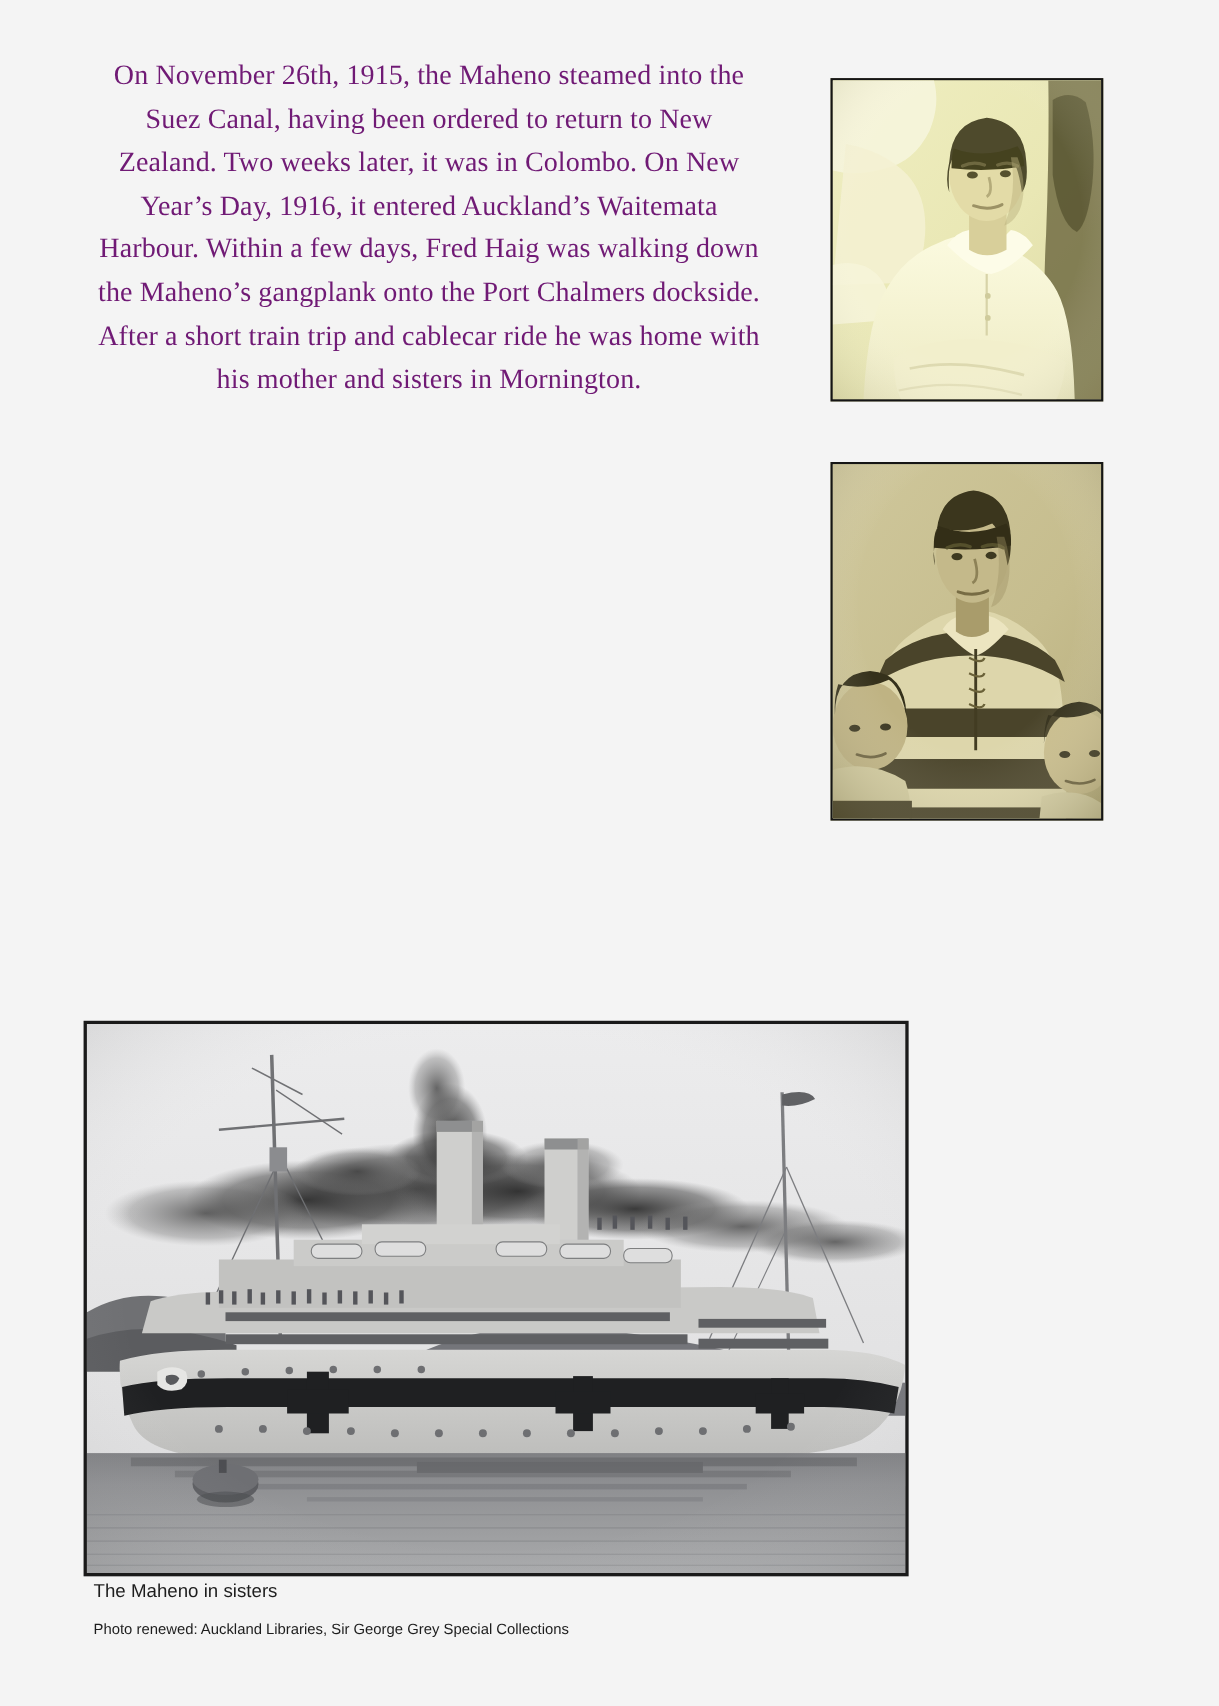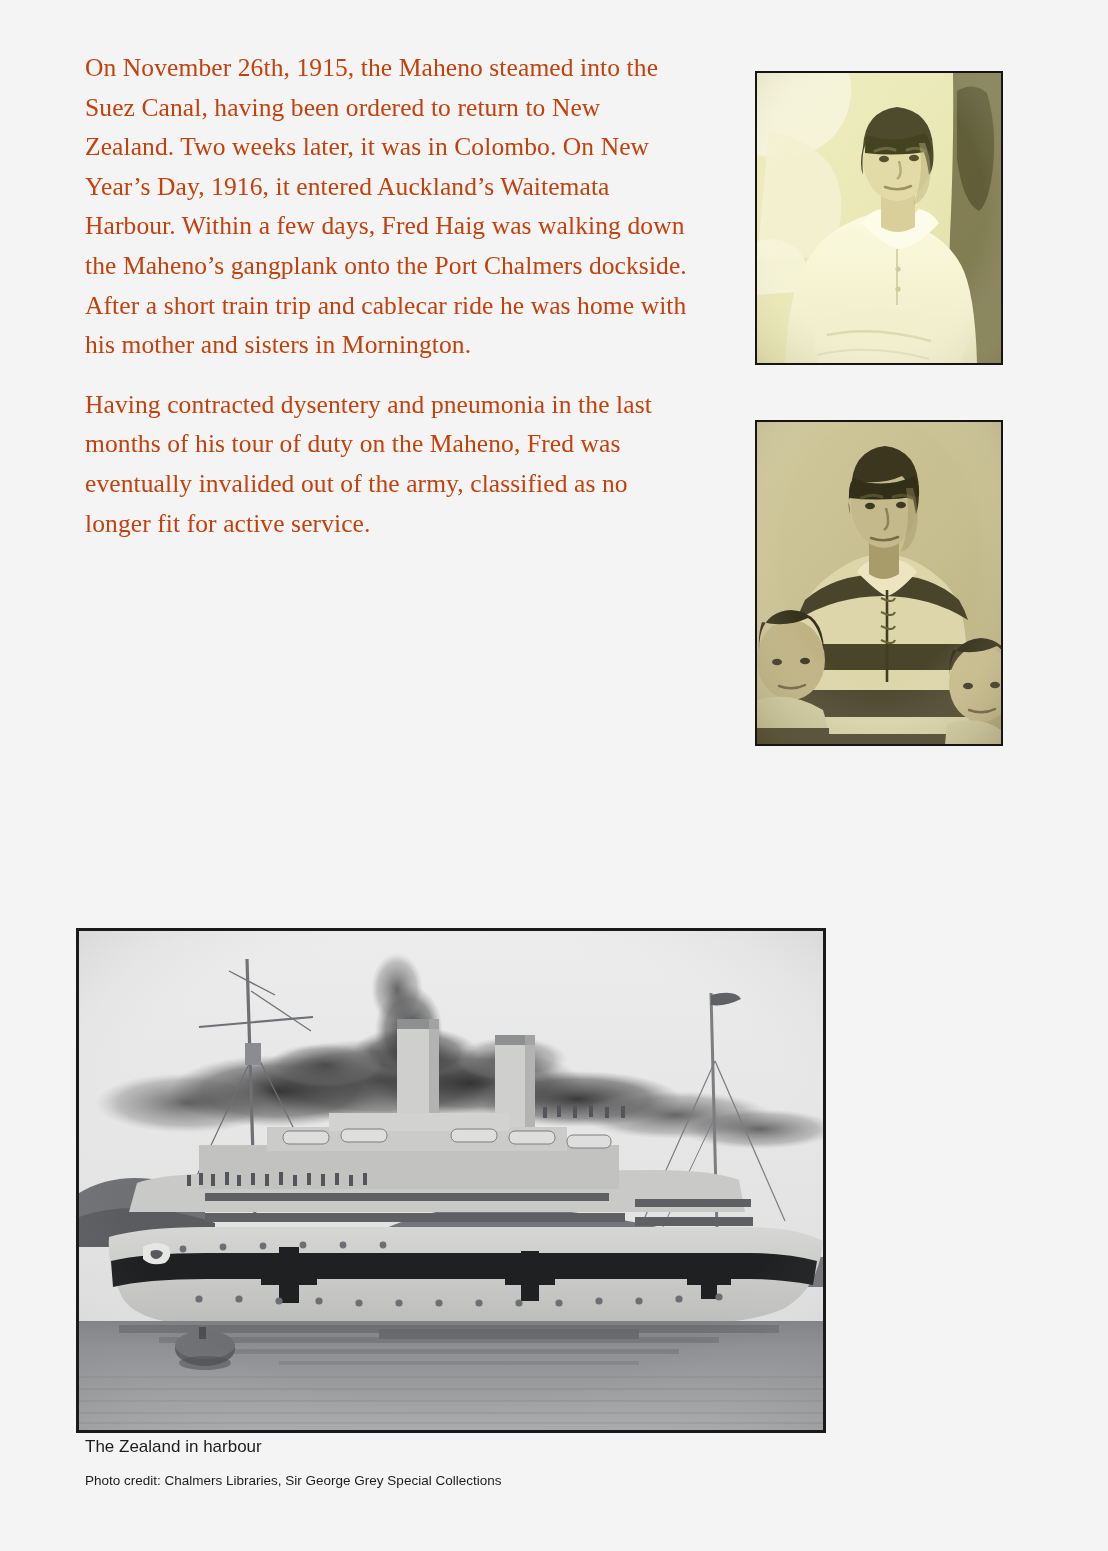--- a/index.html
+++ b/index.html
@@ -17,26 +17,27 @@
   }
 
   
   #text-column {
     position: absolute;
     left: 85px;
     top: 48px;
     width: 610px;
   }
   .body-paragraph {
-    color: #c2410c;
+    color: #701a75;
     font-family: "Liberation Serif", serif;
     font-size: 25.5px;
     line-height: 39.6px;
     margin: 0 0 20px 0;
     letter-spacing: 0.1px;
+    text-align: center;
   }
 
   
   .portrait-frame {
     position: absolute;
     border: 2px solid #151515;
     overflow: hidden;
     background: #d8d3a4;
   }
   #portrait-cricket-frame {
@@ -94,21 +95,20 @@
     color: #1d1d1d;
     margin: 0;
     line-height: 18px;
   }
 </style>
 </head>
 <body>
 
 <div id="text-column">
   <p class="body-paragraph">On November 26th, 1915, the Maheno steamed into the Suez Canal, having been ordered to return to New Zealand. Two weeks later, it was in Colombo. On New Year’s Day, 1916, it entered Auckland’s Waitemata Harbour.  Within a few days, Fred Haig was walking down the Maheno’s gangplank onto the Port Chalmers dockside. After a short train trip and cablecar ride he was home with his mother and sisters in Mornington.</p>
-  <p class="body-paragraph">Having contracted dysentery and pneumonia in the last months of his tour of duty on the Maheno, Fred was eventually invalided out of the army, classified as no longer fit for active service.</p>
 </div>
 
 <div class="portrait-frame" id="portrait-cricket-frame">
   <svg class="portrait-canvas" viewBox="0 0 244 290" preserveAspectRatio="none">
     <defs>
       <linearGradient id="cricketBg" x1="0" y1="0" x2="1" y2="1">
         <stop offset="0%" stop-color="#efeec0"></stop>
         <stop offset="55%" stop-color="#e9e7b4"></stop>
         <stop offset="100%" stop-color="#dcd8a4"></stop>
       </linearGradient>
@@ -434,15 +434,15 @@
     <ellipse cx="126" cy="418" rx="30" ry="17" fill="#5c5d61"></ellipse>
     <ellipse cx="126" cy="414" rx="30" ry="14" fill="#6e6f73"></ellipse>
     <rect x="120" y="396" width="7" height="12" fill="#4d4e52"></rect>
     <ellipse cx="126" cy="432" rx="26" ry="7" fill="#4b4c50" opacity="0.55"></ellipse>
 
     <rect x="0" y="0" width="744" height="499" fill="url(#grainVig)"></rect>
   </svg>
 </div>
 
 <div id="caption-block">
-  <p id="ship-caption-title">The Zealand in harbour</p>
-  <p id="ship-caption-credit">Photo credit: Chalmers Libraries, Sir George Grey Special Collections</p>
+  <p id="ship-caption-title">The Maheno in sisters</p>
+  <p id="ship-caption-credit">Photo renewed: Auckland Libraries, Sir George Grey Special Collections</p>
 </div>
 
 </body></html>

